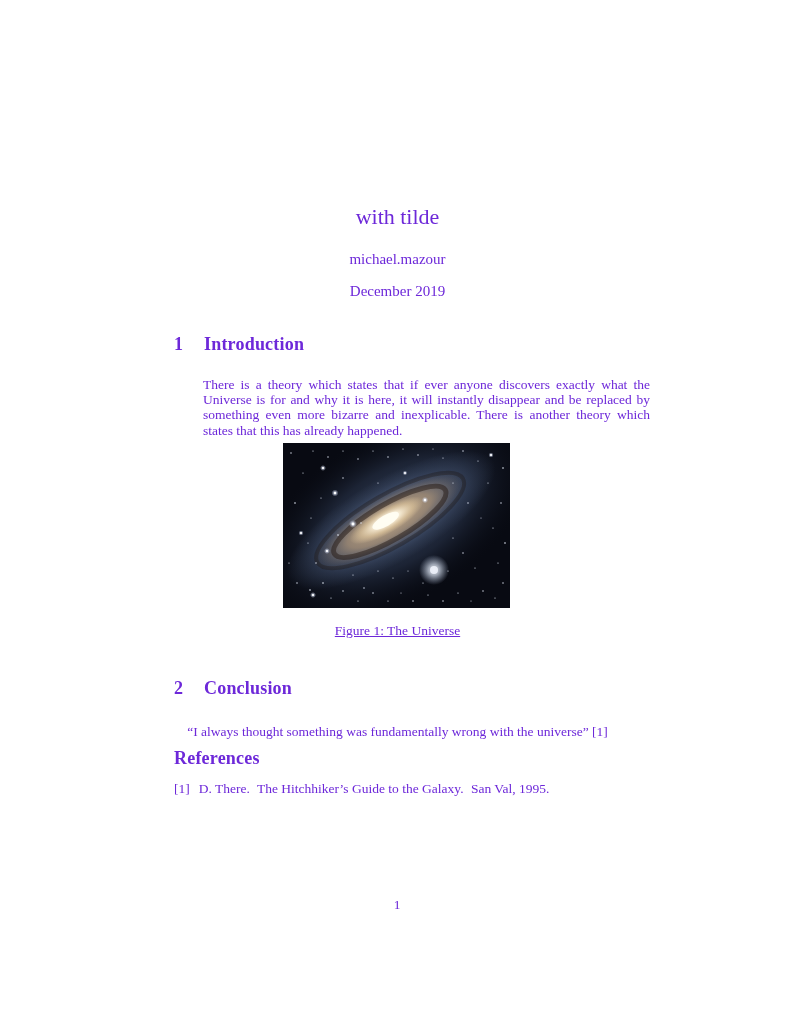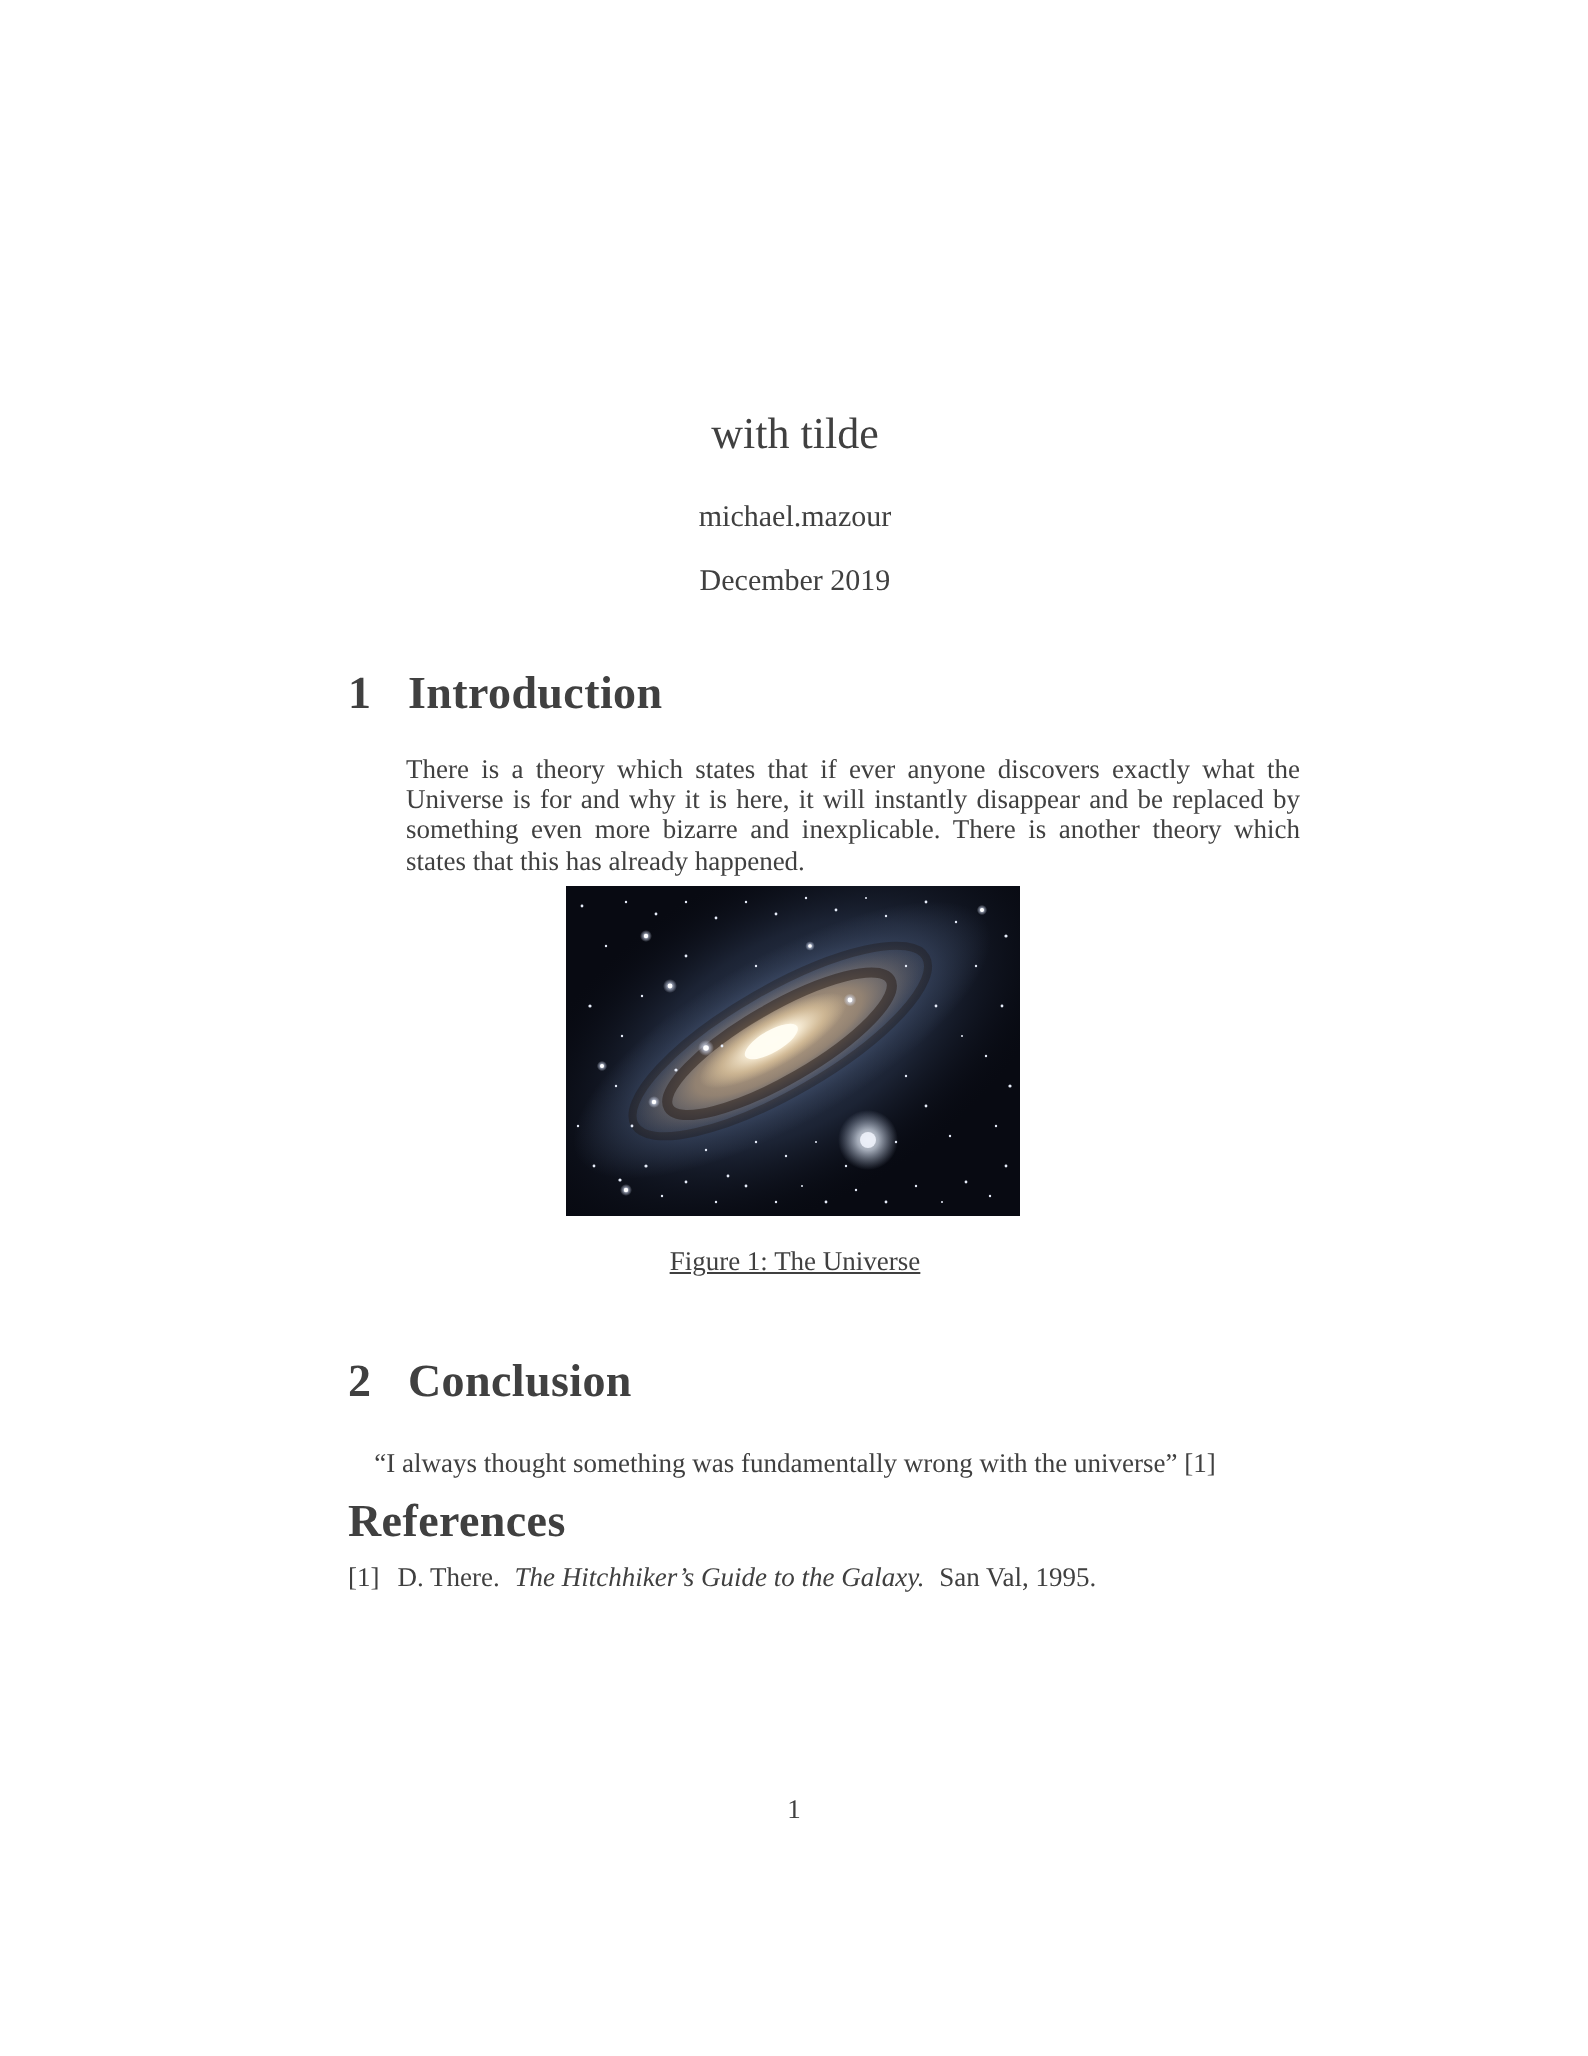--- a/index.html
+++ b/index.html
@@ -2,38 +2,38 @@
 <html><head>
 <meta charset="utf-8">
 <style>
   html, body { margin: 0; padding: 0; background: #ffffff; }
   .doc {
     position: relative;
     width: 794px;
     height: 1028px;
     background: #ffffff;
     font-family: "Liberation Serif", "DejaVu Serif", serif;
-    color: #404040;
+    color: #6d28d9;
     overflow: hidden;
   }
   .centered-block {
     position: absolute;
     left: 174px;
     width: 447px;
     text-align: center;
   }
   .doc-title { top: 204px; font-size: 22px; }
   .doc-author { top: 251px; font-size: 15px; }
   .doc-date  { top: 283px; font-size: 15px; }
 
   .section-heading {
     position: absolute;
     left: 174px;
     width: 447px;
-    font-size: 23px;
+    font-size: 18px;
     font-weight: bold;
     letter-spacing: 0.2px;
   }
   .section-heading .sec-num {
     display: inline-block;
     min-width: 30px;
   }
   #sec-intro { top: 334px; }
   #sec-conclusion { top: 678px; }
   #sec-references { top: 748px; }
@@ -70,21 +70,21 @@
     position: absolute;
     top: 781px;
     left: 174px;
     width: 447px;
     font-size: 13.5px;
     line-height: 15.4px;
     display: flex;
   }
   .ref-label { flex: 0 0 auto; margin-right: 9px; }
   .ref-part { margin-right: 4px; }
-  .ref-title { font-style: italic; }
+  .ref-title { }
 
   .page-number {
     position: absolute;
     top: 897px;
     left: 0;
     width: 794px;
     text-align: center;
     font-size: 13.5px;
   }
 </style>

